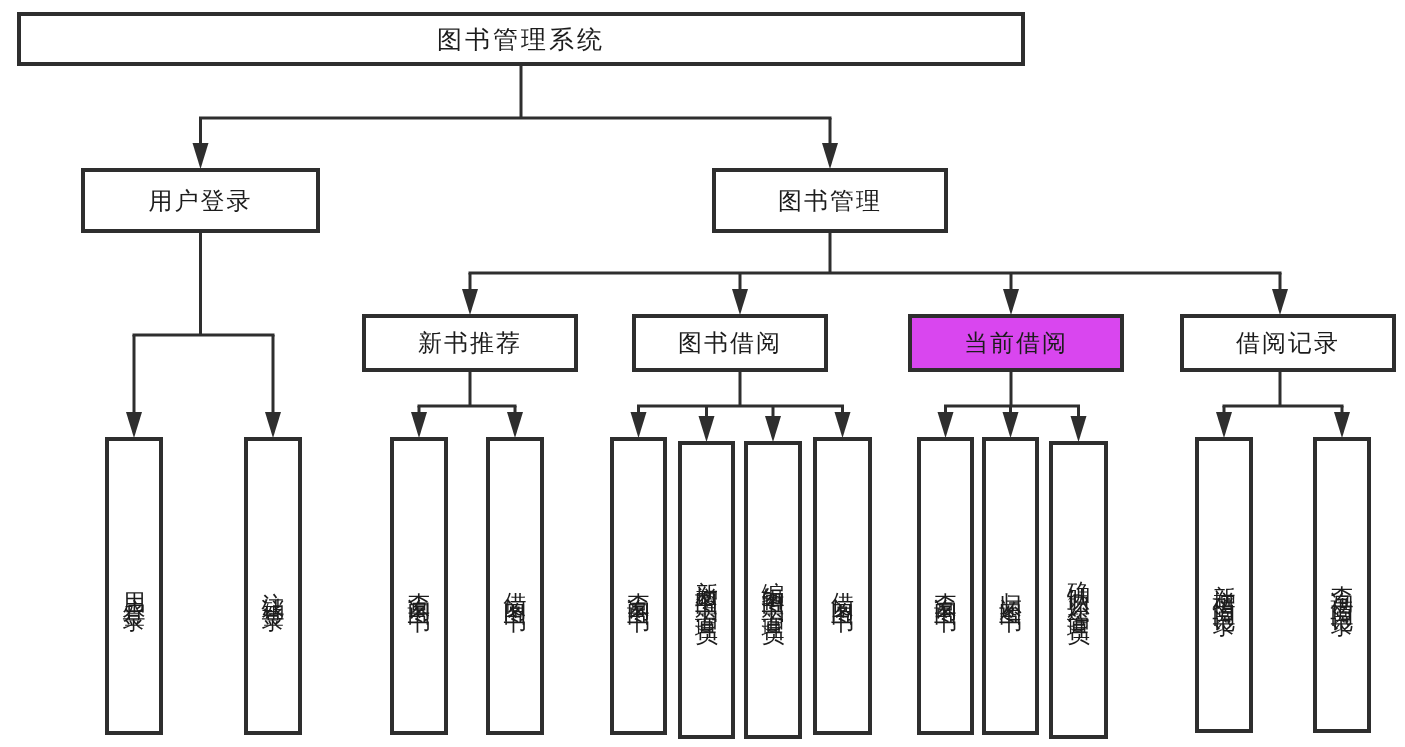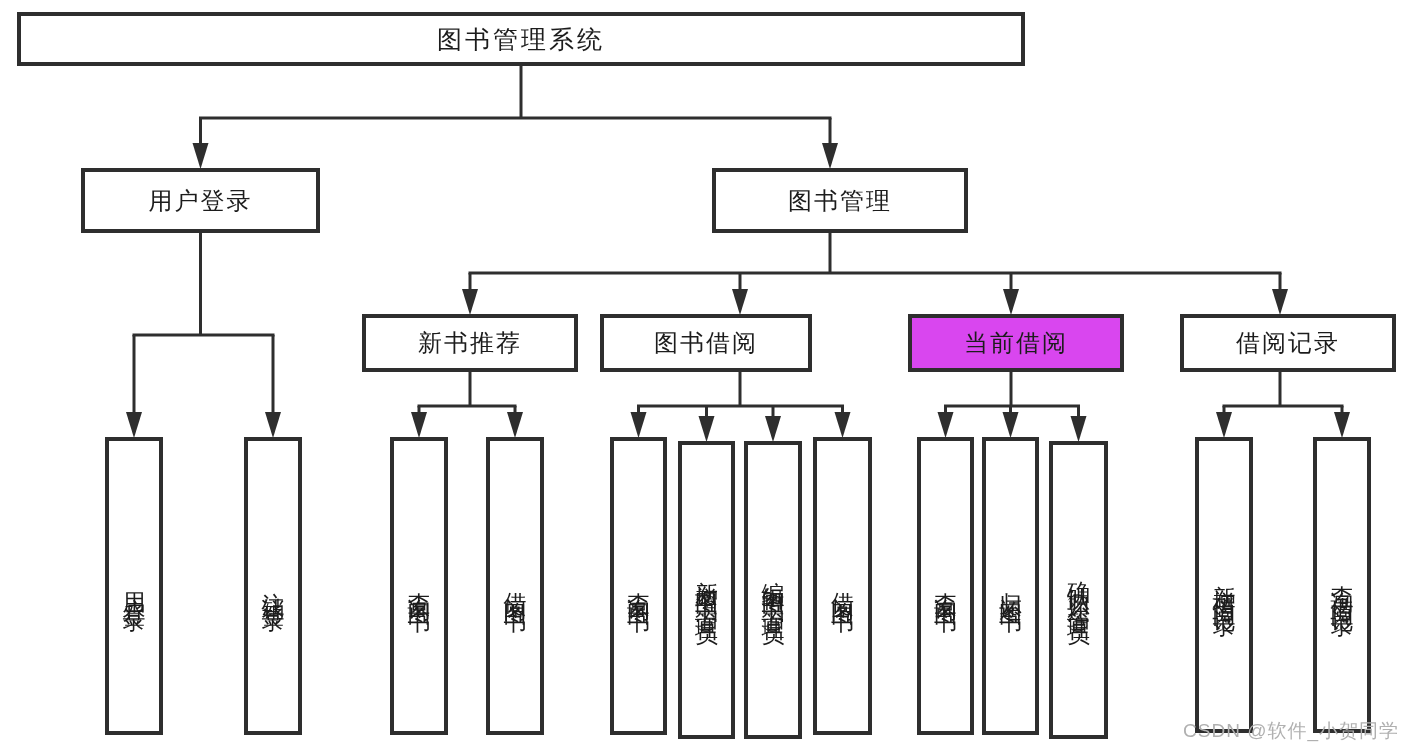--- a/index.html
+++ b/index.html
@@ -118,27 +118,27 @@
       <line x1="1342" y1="406" x2="1342" y2="424" stroke="#2e2e2e" stroke-width="3"></line>
       <polygon points="1334,412 1350,412 1342,438" fill="#2e2e2e"></polygon>
     </svg>
   <div id="nodes">
       <div class="node hnode root-node" style="left: 17px; top: 12px; width: 1008px; height: 54px; border-color: rgb(46, 46, 46); background: rgb(255, 255, 255); color: rgb(28, 28, 28);">
         <span class="label">图书管理系统</span>
       </div>
       <div class="node hnode" style="left: 81px; top: 168px; width: 239px; height: 65px; border-color: rgb(46, 46, 46); background: rgb(255, 255, 255); color: rgb(28, 28, 28);">
         <span class="label">用户登录</span>
       </div>
-      <div class="node hnode" style="left: 712px; top: 168px; width: 256px; height: 65px; border-color: rgb(46, 46, 46); background: rgb(255, 255, 255); color: rgb(28, 28, 28);">
+      <div class="node hnode" style="left: 712px; top: 168px; width: 236px; height: 65px; border-color: rgb(46, 46, 46); background: rgb(255, 255, 255); color: rgb(28, 28, 28);">
         <span class="label">图书管理</span>
       </div>
       <div class="node hnode" style="left: 362px; top: 314px; width: 216px; height: 58px; border-color: rgb(46, 46, 46); background: rgb(255, 255, 255); color: rgb(28, 28, 28); justify-content: center;">
         <span class="label">新书推荐</span>
       </div>
-      <div class="node hnode" style="left: 600px; top: 314px; width: 212px; height: 58px; border-color: rgb(46, 46, 46); background: rgb(255, 255, 255); color: rgb(28, 28, 28);">
+      <div class="node hnode" style="left: 632px; top: 314px; width: 196px; height: 58px; border-color: rgb(46, 46, 46); background: rgb(255, 255, 255); color: rgb(28, 28, 28);">
         <span class="label">图书借阅</span>
       </div>
       <div class="node hnode" style="left: 908px; top: 314px; width: 216px; height: 58px; border-color: rgb(46, 46, 46); background: #d946ef; color: rgb(28, 28, 28);">
         <span class="label">当前借阅</span>
       </div>
       <div class="node hnode" style="left: 1172px; top: 314px; width: 216px; height: 58px; border-color: rgb(46, 46, 46); background: rgb(255, 255, 255); color: rgb(28, 28, 28); margin-left: 8px;">
         <span class="label">借阅记录</span>
       </div>
       <div class="node vnode" style="left: 105px; top: 437px; width: 58px; height: 298px; border-color: rgb(46, 46, 46); background: rgb(255, 255, 255); color: rgb(28, 28, 28);">
         <span class="label">用户登录</span>
@@ -173,14 +173,13 @@
       <div class="node vnode" style="left: 1049px; top: 441px; width: 59px; height: 298px; border-color: rgb(46, 46, 46); background: rgb(255, 255, 255); color: rgb(28, 28, 28);">
         <span class="label">确认归还（管理员）</span>
       </div>
       <div class="node vnode" style="left: 1195px; top: 437px; width: 58px; height: 296px; border-color: rgb(46, 46, 46); background: rgb(255, 255, 255); color: rgb(28, 28, 28);">
         <span class="label">新增借阅记录</span>
       </div>
       <div class="node vnode" style="left: 1313px; top: 437px; width: 58px; height: 296px; border-color: rgb(46, 46, 46); background: rgb(255, 255, 255); color: rgb(28, 28, 28);">
         <span class="label">查询借阅记录</span>
       </div>
     </div>
-  <div id="watermark" style="color: rgb(176, 176, 176);">CSDN @软件_小贺同学</div>
 </div>
 
 </body></html>

